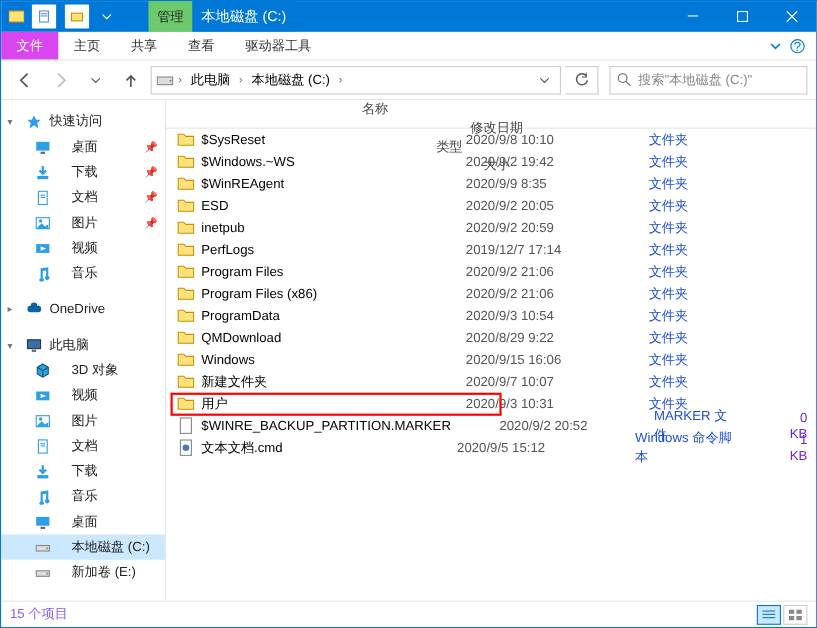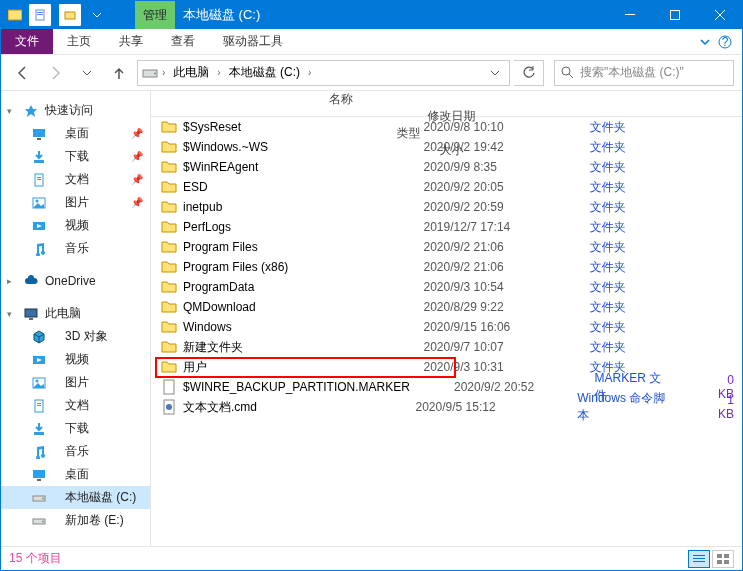--- a/index.html
+++ b/index.html
@@ -15,21 +15,21 @@
 .title-tab.contextual { background: #6cca6c; color: #222; }
 .title-tab.main { background: #0078d7; color: #fff; font-weight: 400; }
 .title-tab.main .lbl { font-size: 13px; }
 .title-spacer { flex: 1; }
 .win-controls { display: flex; }
 .win-btn { width: 45px; display: flex; align-items: center; justify-content: center; color: #fff; }
 
 
 .ribbon { height: 26px; background: #fff; display: flex; align-items: stretch; border-bottom: 1px solid #e5e5e5; }
 .ribbon-tab { padding: 0 14px; display: flex; align-items: center; color: #333; }
-.ribbon-tab.file { background: #701a75; color: #fff; }
+.ribbon-tab.file { background: #d946ef; color: #fff; }
 .ribbon-tab.contextual { color: #333; }
 .ribbon-spacer { flex: 1; }
 .ribbon-right { display: flex; align-items: center; gap: 8px; padding-right: 10px; color: #0078d7; }
 .chevron-icon svg { fill: #0078d7; }
 
 
 .navrow { height: 36px; display: flex; align-items: center; padding: 4px 8px; gap: 4px; border-bottom: 1px solid #e5e5e5; }
 .nav-btn { width: 28px; height: 28px; display: flex; align-items: center; justify-content: center; color: #555; }
 .nav-btn.disabled { color: #bbb; }
 .breadcrumb { flex: 1; height: 26px; border: 1px solid #ccc; display: flex; align-items: center; padding: 0 4px; gap: 2px; }
@@ -63,21 +63,21 @@
 .rows { flex: 1; overflow-y: auto; }
 .row { height: 20px; display: flex; align-items: center; padding-left: 10px; gap: 48px; }
 .row .rname { width: 245px; display: flex; align-items: center; gap: 6px; }
 .row .rdate { width: 135px; color: #555; }
 .row .rtype { width: 110px; color: #1d4ed8; }
 .row .rsize { flex: 1; color: #6d28d9; text-align: right; padding-right: 8px; }
 .row.highlighted .rname { position: relative; }
 .highlight-box { position: absolute; left: -6px; right: -80px; top: -2px; bottom: -2px; border: 2px solid #ff0000; pointer-events: none; }
 
 
-.statusbar { height: 24px; border-top: 1px solid #e5e5e5; display: flex; align-items: center; padding: 0 8px; color: #ec4899; }
+.statusbar { height: 24px; border-top: 1px solid #e5e5e5; display: flex; align-items: center; padding: 0 8px; color: #8b5cf6; }
 .statusbar .sp { flex: 1; }
 .view-toggle { display: flex; gap: 2px; }
 .vt-btn { width: 22px; height: 18px; border: 1px solid #ccc; display: flex; align-items: center; justify-content: center; }
 .vt-btn.active { background: #cce8ff; border-color: #0078d7; }
 
 svg { display: block; }
 </style>
 </head>
 <body>
 

